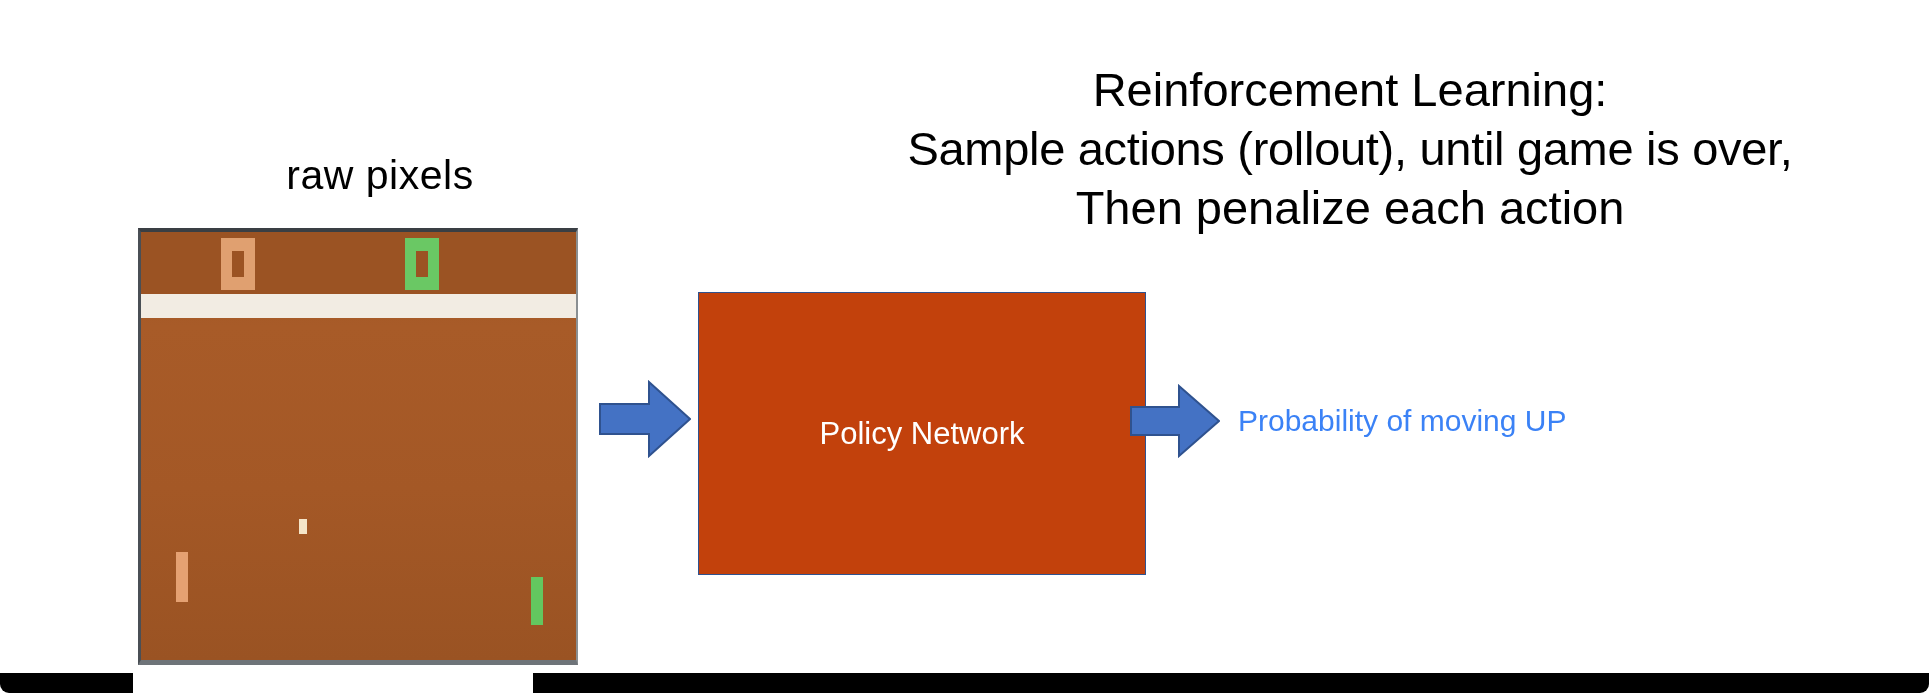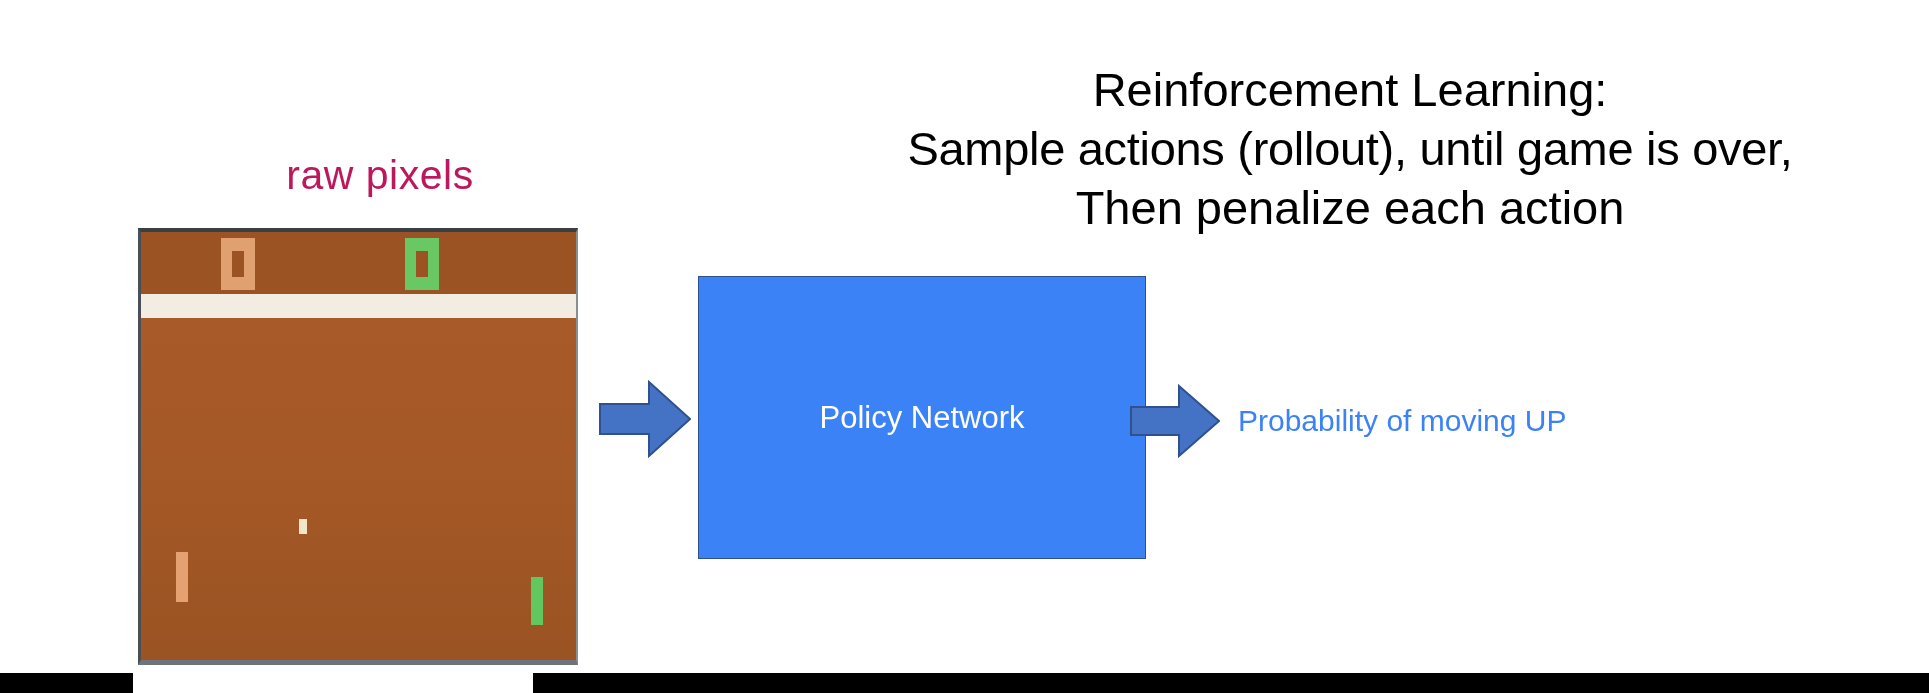--- a/index.html
+++ b/index.html
@@ -9,32 +9,33 @@
   }
   body {
     font-family: "Liberation Sans", sans-serif;
   }
   #slide {
     position: relative;
     width: 1929px;
     height: 693px;
     background: #ffffff;
     overflow: hidden;
+    border-radius: 9px;
   }
 
   
   #raw-pixels-label {
     position: absolute;
     left: 270px;
     top: 152px;
     width: 220px;
     text-align: center;
     font-family: "Liberation Sans", sans-serif;
     font-size: 41px;
-    color: #be185d;
+    color: #000000;
     letter-spacing: 0.5px;
     white-space: nowrap;
   }
 
   
   #game-screen {
     position: absolute;
     left: 138px;
     top: 228px;
     width: 440px;
@@ -122,24 +123,24 @@
     position: absolute;
   }
   #arrow-input  { left: 599px; top: 380px;  width: 92px;  height: 78px; }
   #arrow-output { left: 1130px; top: 384px; width: 90px;  height: 74px; }
   .arrow svg { display: block; width: 100%; height: 100%; }
 
   
   #policy-network-box {
     position: absolute;
     left: 698px;
-    top: 276px;
+    top: 292px;
     width: 448px;
     height: 283px;
-    background: #3b82f6;
+    background: #c2410c;
     border: 1px solid #2f528f;
     box-sizing: border-box;
   }
   #policy-network-label {
     position: absolute;
     left: 0;
     top: 123px;
     width: 100%;
     text-align: center;
     color: #ffffff;

